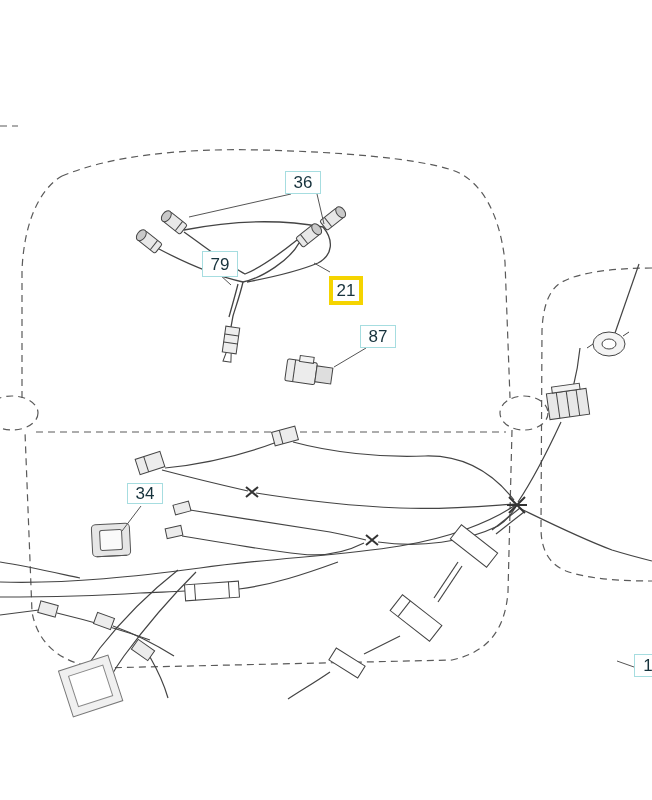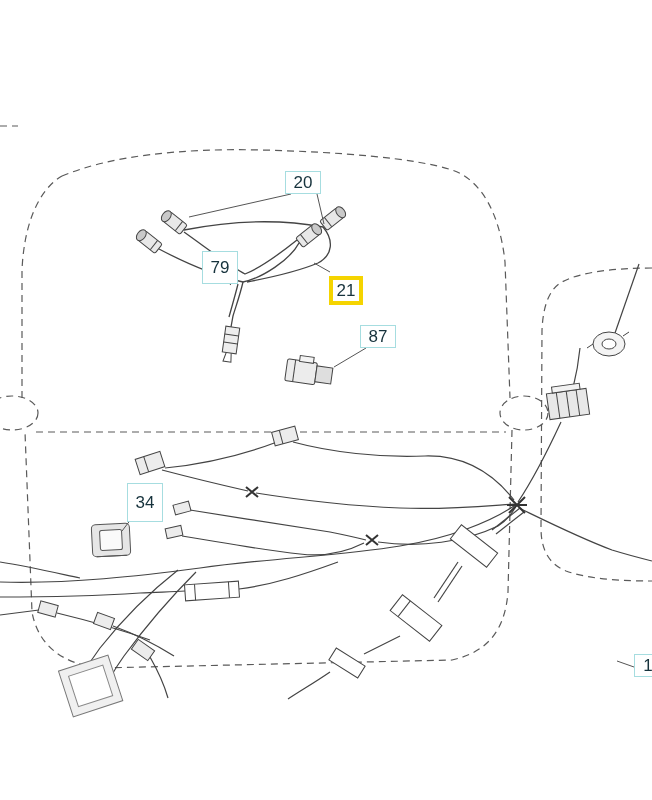--- a/index.html
+++ b/index.html
@@ -210,25 +210,25 @@
       <line x1="291" y1="194" x2="189" y2="217"></line>
       <line x1="317" y1="194" x2="324" y2="224"></line>
       <line x1="330" y1="272" x2="314" y2="263"></line>
       <line x1="366" y1="348" x2="334" y2="367"></line>
       <line x1="141" y1="506" x2="122" y2="531"></line>
       <line x1="219" y1="274" x2="231" y2="285"></line>
       <line x1="634" y1="667" x2="617" y2="661"></line>
     </g>
   </svg>
 
-  <div class="part-label" style="left:285px; top:171px; width:36px; height:23px;">20</div>
-
-  <div class="part-label" style="left:202px; top:251px; width:36px; height:33px;">79</div>
+  <div class="part-label" style="left:285px; top:171px; width:36px; height:23px;">36</div>
+
+  <div class="part-label" style="left:202px; top:251px; width:36px; height:26px;">79</div>
 
   <div class="part-label highlighted" style="left:329px; top:276px; width:34px; height:29px;">21</div>
 
   <div class="part-label" style="left:360px; top:325px; width:36px; height:23px;">87</div>
 
-  <div class="part-label" style="left:127px; top:483px; width:36px; height:39px;">34</div>
+  <div class="part-label" style="left:127px; top:483px; width:36px; height:21px;">34</div>
 
   <div class="part-label" style="left:634px; top:654px; width:36px; height:23px;">11</div>
 
 </div>
 
 </body></html>

